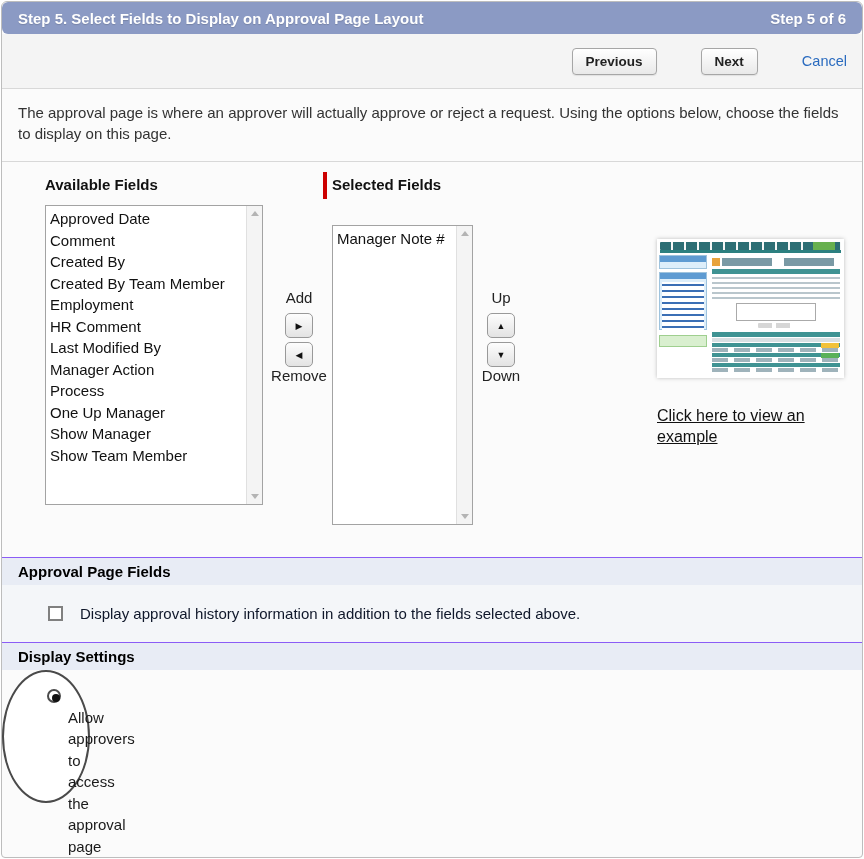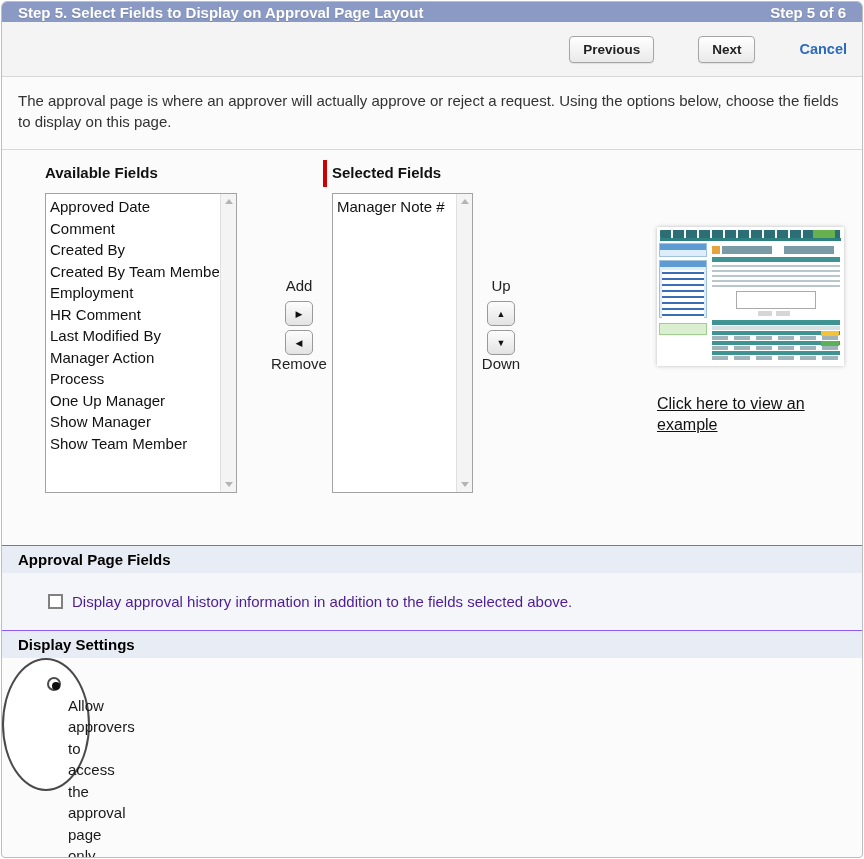--- a/index.html
+++ b/index.html
@@ -5,47 +5,47 @@
   * { margin:0; padding:0; box-sizing:border-box; }
   html,body { background:#fff; }
   body { font-family:"Liberation Sans", sans-serif; color:#1a1a1a; }
 
   .page{ position:relative; width:862px; height:857px; margin:1px;
          border:1px solid #bdbdbd; border-radius:6px 6px 4px 4px;
          background:#fbfbfb; overflow:hidden; }
 
   
   .titlebar{ height:20px; background:#8b9ac4; display:flex; align-items:center;
-             justify-content:space-between; padding:4px 16px; }
+             justify-content:space-between; padding:16px 16px;border-radius:6px; }
   .titlebar .t{ color:#fff; font-weight:bold; font-size:15px;
                 text-shadow:0 1px 1px rgba(0,0,0,.15); }
 
   
   .toolbar{ background:#f4f4f4; display:flex; align-items:center;
             justify-content:flex-end; gap:9px; padding-right:15px; }
   .toolbar.top{ height:55px; border-bottom:1px solid #d8d8d8;gap:44px; }
   .btn{ font-family:"Liberation Sans",sans-serif; font-size:13.5px; font-weight:bold; color:#222;
         background:linear-gradient(#ffffff,#e9e9e9); border:1px solid #a6a6a6;
         border-radius:4px; padding:5px 13px; cursor:pointer; box-shadow:0 1px 1px rgba(0,0,0,.08); }
-  .link{ color:#2a6bbf; font-size:14.5px; text-decoration:none; cursor:pointer;font-weight:bold; }
+  .link{ color:#2a6bbf; font-size:14.5px; text-decoration:none; cursor:pointer; }
 
   
   .description{ height:73px; padding:13px 16px; font-size:15px; line-height:21px;
                 color:#333; border-bottom:1px solid #d8d8d8; background:#fbfbfb; }
 
   
   .picker{ position:relative; height:395px; background:#fbfbfb; }
   .col-label{ position:absolute; font-size:15px; font-weight:bold; color:#111; }
   .lbl-avail{ left:43px; top:14px; width:218px; }
   .lbl-sel{ left:330px; top:14px; width:141px; }
   .req-bar{ position:absolute; left:321px; top:10px; width:4px; height:27px; background:#c00; }
 
   .listbox{ position:absolute; top:43px; height:300px; border:1px solid #a3a3a3; background:#fff; }
-  .lb-avail{ left:43px; width:192px; }
-  .lb-sel{ left:330px; width:141px; }
+  .lb-avail{ left:43px; width:218px; }
+  .lb-sel{ left:330px; width:141px;margin-top:20px; }
   .list-items{ position:absolute; top:0; left:0; right:17px; bottom:0; overflow:hidden; padding:2px 0 0 4px; }
   .list-items .opt{ font-size:15px; line-height:21.5px; white-space:nowrap; color:#111; cursor:default; }
   .fake-scroll{ position:absolute; top:0; right:0; bottom:0; width:16px;
                 background:#f4f4f4; border-left:1px solid #e0e0e0; }
   .fake-scroll .tri{ position:absolute; left:4px; width:0; height:0;
                      border-left:4px solid transparent; border-right:4px solid transparent; }
   .fake-scroll .tri.up{ top:5px; border-bottom:5px solid #b4b4b4; }
   .fake-scroll .tri.dn{ bottom:5px; border-top:5px solid #b4b4b4; }
 
   .mover{ position:absolute; width:56px; text-align:center; }
@@ -104,21 +104,21 @@
   
   .sec-hdr{ height:28px; background:#e8ecf5; border-top:1px solid #8b5cf6;
             display:flex; align-items:center; padding:0 16px;
             font-size:15px; font-weight:bold; color:#000; }
   .band{ background:#f4f6f9; }
   .band.cb{ height:57px; display:flex; align-items:center; padding-left:46px; gap:9px; }
   .band.radio{ height:133px; padding:13px 20px 0 64px; font-size:15px; line-height:21.5px; color:#1a1a1a; }
 
   .checkbox{ width:15px; height:15px; border:2px solid #808080; background:#fff;
              display:inline-block; flex:0 0 auto; cursor:pointer; position:relative; }
-  .cb-label{ font-size:15px; color:#4c1d95; }
+  .cb-label{ font-size:15px; color:#0f172a;margin-left:8px; }
 
   .radio-row{ text-indent:-21px; margin-bottom:0px; }
   .radio{ display:inline-block; width:14px; height:14px; border:2px solid #4a4a4a;
           border-radius:50%; background:#fff; vertical-align:-2px; margin-right:6px;
           cursor:pointer; position:relative; text-indent:0; }
   .radio[data-checked="true"]::after{ content:""; position:absolute; left:3px; top:3px;
           width:8px; height:8px; border-radius:50%; background:#111; }
 </style>
 </head>
 <body>

